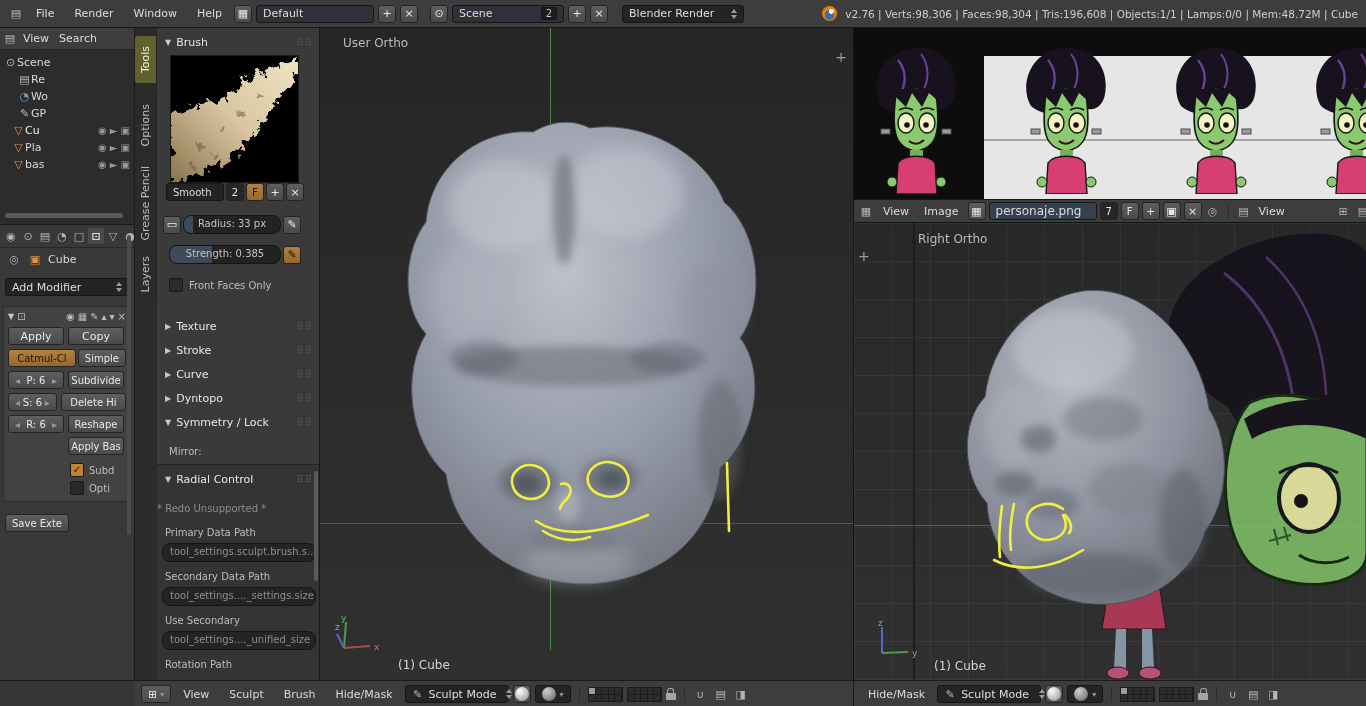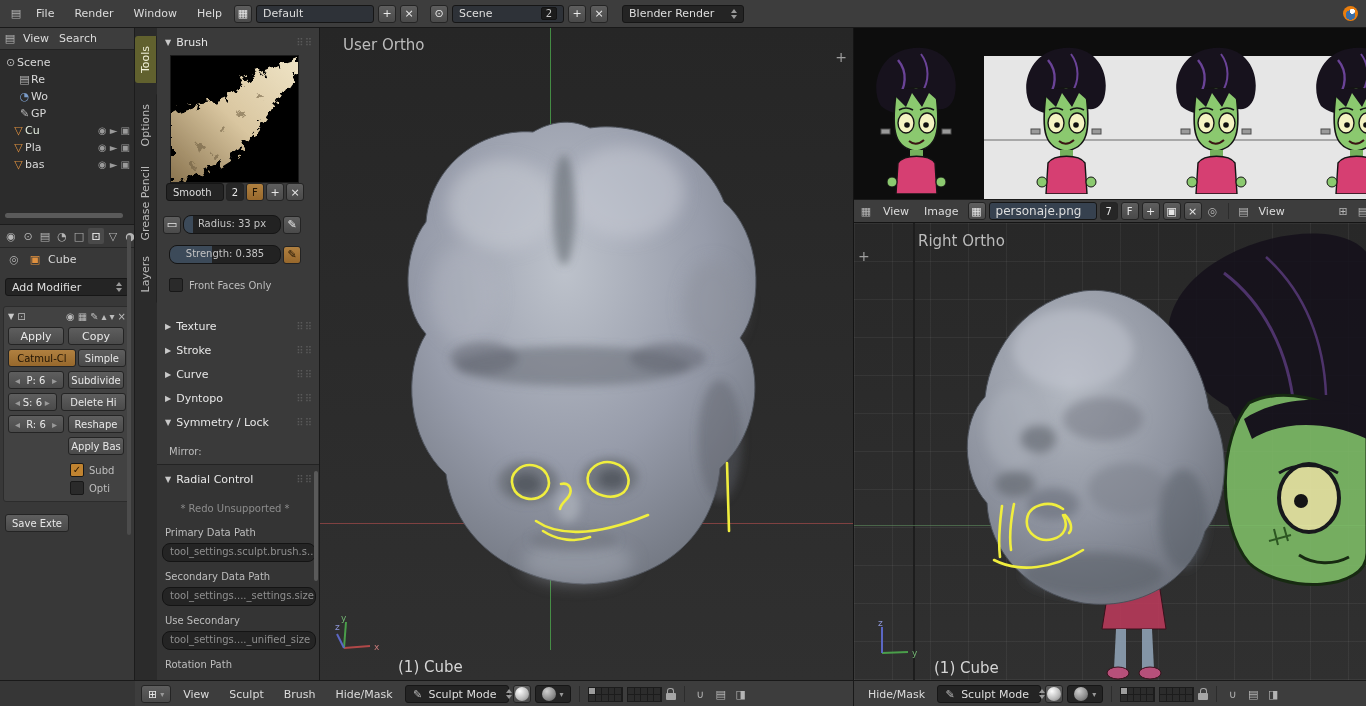--- a/index.html
+++ b/index.html
@@ -46,21 +46,21 @@
   .lw.a:before{content:"";position:absolute;left:0;top:0;width:6px;height:6px;background:#9d9d9d}
   .lw:after{content:"";position:absolute;left:0;right:0;top:6px;height:1px;background:#1c1c1c}
   .sphere{width:14px;height:14px;border-radius:50%;flex:none;
           background:radial-gradient(circle at 35% 30%,#fdfdfd,#b9b9b9 60%,#777)}
   .sphere.g{background:radial-gradient(circle at 35% 30%,#cfcfcf,#8b8b8b 60%,#4f4f4f)}
   .lock{width:10px;height:7px;background:#a5a5a5;border-radius:1px;position:relative;margin-top:4px;flex:none}
   .lock:before{content:"";position:absolute;top:-5px;left:1.5px;width:5px;height:5px;
                border:1.5px solid #a5a5a5;border-bottom:none;border-radius:3px 3px 0 0}
   .hdr{background:#3d3d3d}
   .scroll{position:absolute;background:#5a5a5a;border-radius:3px}
-  .vplabel{position:absolute;color:#bcbcbc;font-size:15px}
+  .vplabel{position:absolute;color:#bcbcbc;font-size:12px}
   .plus{position:absolute;color:#9f9f9f;font-size:14px;line-height:14px;cursor:default}
 </style>
 </head>
 <body>
 
 <div class="r hdr row" id="topbar" style="left:0;top:0;width:1366px;height:28px;border-bottom:1px solid #191919;padding:0 8px;gap:4px">
   <span class="ico">▤</span>
   <span class="menu">File</span>
   <span class="menu">Render</span>
   <span class="menu">Window</span>
@@ -80,20 +80,21 @@
   <span class="btn sq">×</span>
   <span class="dd" style="width:122px;margin-left:10px">
     <span>Blender Render</span>
     <span class="uda">
         <i class="u"></i>
         <i class="d"></i>
       </span>
   </span>
   <span style="margin-left:auto;width:15px;height:15px;border-radius:50%;flex:none;
                background:radial-gradient(circle at 62% 35%,#fff 0 18%,transparent 20%),radial-gradient(circle at 50% 60%,#3a6ea8 0 40%,#e87d0d 41%);"></span>
+  <span style="color:#cfcfcf;white-space:nowrap;font-size:10.5px;padding-left:4px">v2.76 | Verts:98,306 | Faces:98,304 | Tris:196,608 | Objects:1/1 | Lamps:0/0 | Mem:48.72M | Cube</span>
 </div>
 
 <div class="r" id="outliner" style="left:0;top:28px;width:135px;height:197px;background:#2c2c2c;border-right:1px solid #1c1c1c;border-bottom:1px solid #1c1c1c">
   <div class="row hdr" style="height:21px;border-bottom:1px solid #222;padding:0 2px">
     <span class="ico">▤</span>
     <span class="menu" style="padding:0 5px">View</span>
     <span class="menu" style="padding:0 5px">Search</span>
   </div>
   <div style="padding:4px 0 0 4px;line-height:17px">
     <div class="row">
@@ -325,21 +326,21 @@
       <span class="grip">⠿⠿</span>
     </div>
   <div class="lbl" style="position:absolute;left:34px;top:418px">Mirror:</div>
 
   <div class="r" style="left:22px;top:436px;width:163px;height:216px;background:#343434;border-top:1px solid #232323">
     <div class="panelh" style="position:absolute;left:8px;top:8px;width:148px">
       <span class="tri">▼</span>
         <span>Radial Control</span>
         <span class="grip">⠿⠿</span>
       </div>
-    <div style="position:absolute;left:0;top:38px;width:156px;text-align:center;color:#8c8c8c;font-size:10px">* Redo Unsupported *</div>
+    <div style="position:absolute;left:0;top:38px;width:156px;text-align:left;color:#8c8c8c;font-size:10px">* Redo Unsupported *</div>
     <div class="lbl" style="position:absolute;left:8px;top:62px">Primary Data Path</div>
     <div class="field" style="position:absolute;left:5px;top:78px;width:138px">tool_settings.sculpt.brush.s...</div>
     <div class="lbl" style="position:absolute;left:8px;top:106px">Secondary Data Path</div>
     <div class="field" style="position:absolute;left:5px;top:122px;width:138px">tool_settings...._settings.size</div>
     <div class="lbl" style="position:absolute;left:8px;top:150px">Use Secondary</div>
     <div class="field" style="position:absolute;left:5px;top:166px;width:138px">tool_settings...._unified_size</div>
     <div class="lbl" style="position:absolute;left:8px;top:194px">Rotation Path</div>
     <div class="scroll" style="right:2px;top:6px;width:4px;height:110px"></div>
   </div>
 </div>

